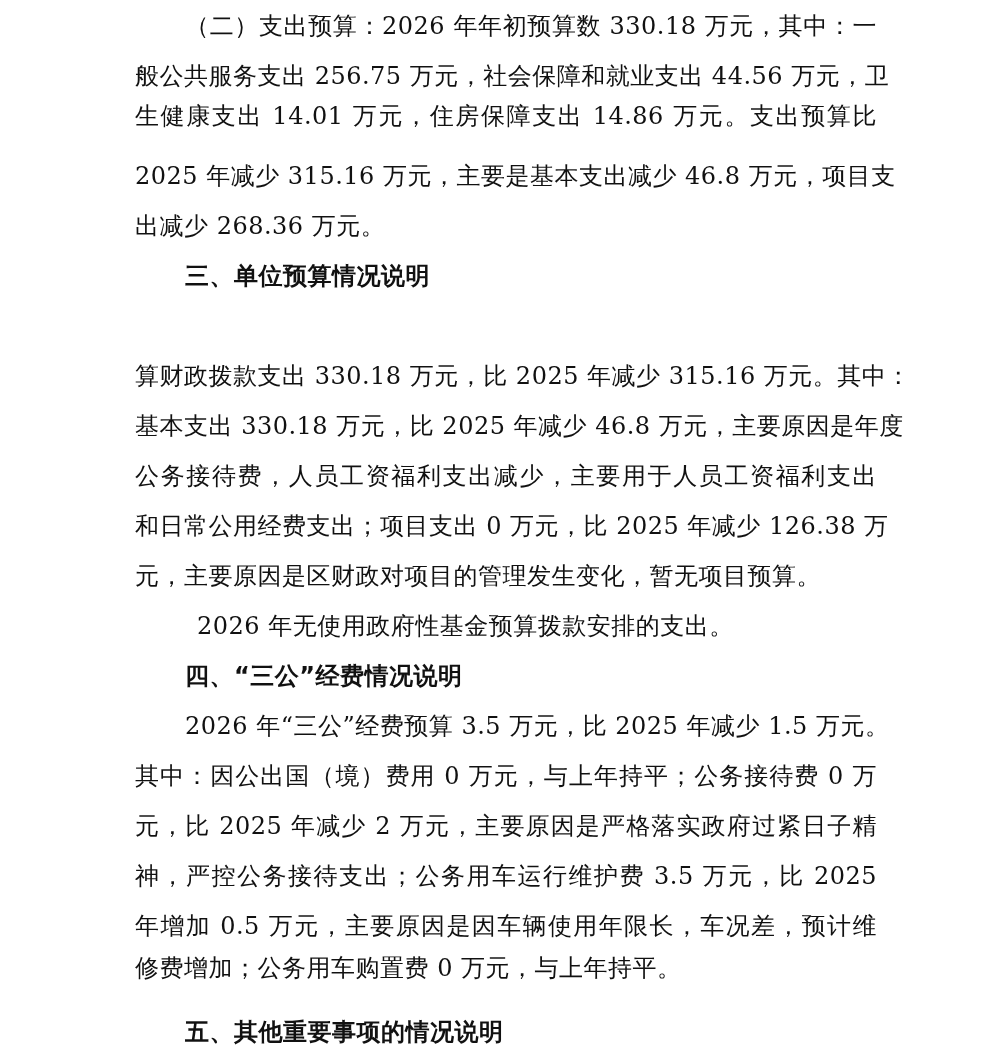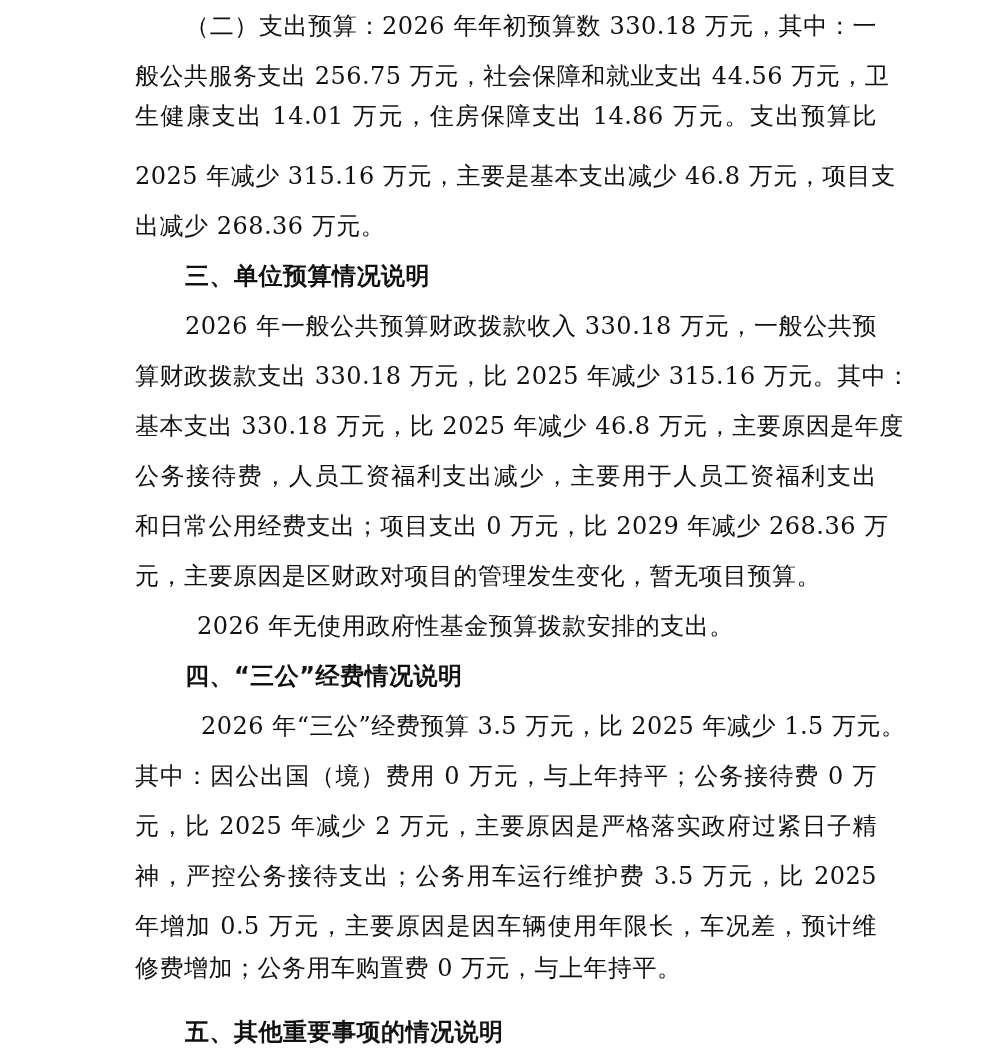--- a/index.html
+++ b/index.html
@@ -20,32 +20,31 @@
 <div class="page">
 
   <div class="line indent" style="top:6px;">（二）支出预算：2026 年年初预算数 330.18 万元，其中：一</div>
   <div class="line" style="top:56px;">般公共服务支出 256.75 万元，社会保障和就业支出 44.56 万元，卫</div>
   <div class="line" style="top:96px;">生健康支出 14.01 万元，住房保障支出 14.86 万元。支出预算比</div>
   <div class="line" style="top:156px;">2025 年减少 315.16 万元，主要是基本支出减少 46.8 万元，项目支</div>
   <div class="line last" style="top:206px;">出减少 268.36 万元。</div>
 
   <div class="line indent heading" style="top:256px;">三、单位预算情况说明</div>
 
-  <div class="line indent" style="top:306px;">2026 年一般公共预算财政拨款收入 330.18 万元，一般公共预</div>
   <div class="line" style="top:356px;">算财政拨款支出 330.18 万元，比 2025 年减少 315.16 万元。其中：</div>
   <div class="line" style="top:406px;">基本支出 330.18 万元，比 2025 年减少 46.8 万元，主要原因是年度</div>
   <div class="line" style="top:456px;">公务接待费，人员工资福利支出减少，主要用于人员工资福利支出</div>
-  <div class="line" style="top:506px;">和日常公用经费支出；项目支出 0 万元，比 2029 年减少 268.36 万</div>
+  <div class="line" style="top:506px;">和日常公用经费支出；项目支出 0 万元，比 2025 年减少 126.38 万</div>
   <div class="line last" style="top:556px;">元，主要原因是区财政对项目的管理发生变化，暂无项目预算。</div>
 
   <div class="line indent last" style="top:606px;margin-left:12px;">2026 年无使用政府性基金预算拨款安排的支出。</div>
 
   <div class="line indent heading" style="top:656px;">四、“三公”经费情况说明</div>
 
-  <div class="line indent" style="top:706px;margin-left:16px;">2026 年“三公”经费预算 3.5 万元，比 2025 年减少 1.5 万元。</div>
+  <div class="line indent" style="top:706px;">2026 年“三公”经费预算 3.5 万元，比 2025 年减少 1.5 万元。</div>
   <div class="line" style="top:756px;">其中：因公出国（境）费用 0 万元，与上年持平；公务接待费 0 万</div>
   <div class="line" style="top:806px;">元，比 2025 年减少 2 万元，主要原因是严格落实政府过紧日子精</div>
   <div class="line" style="top:856px;">神，严控公务接待支出；公务用车运行维护费 3.5 万元，比 2025</div>
   <div class="line" style="top:906px;">年增加 0.5 万元，主要原因是因车辆使用年限长，车况差，预计维</div>
   <div class="line last" style="top:928px;margin-top:20px;">修费增加；公务用车购置费 0 万元，与上年持平。</div>
 
   <div class="line indent heading" style="top:1012px;">五、其他重要事项的情况说明</div>
 
 </div>
 

